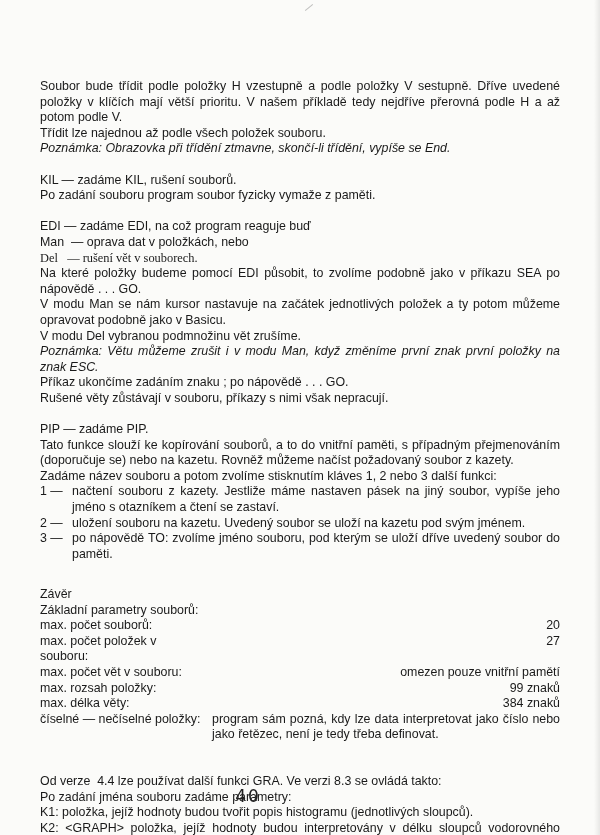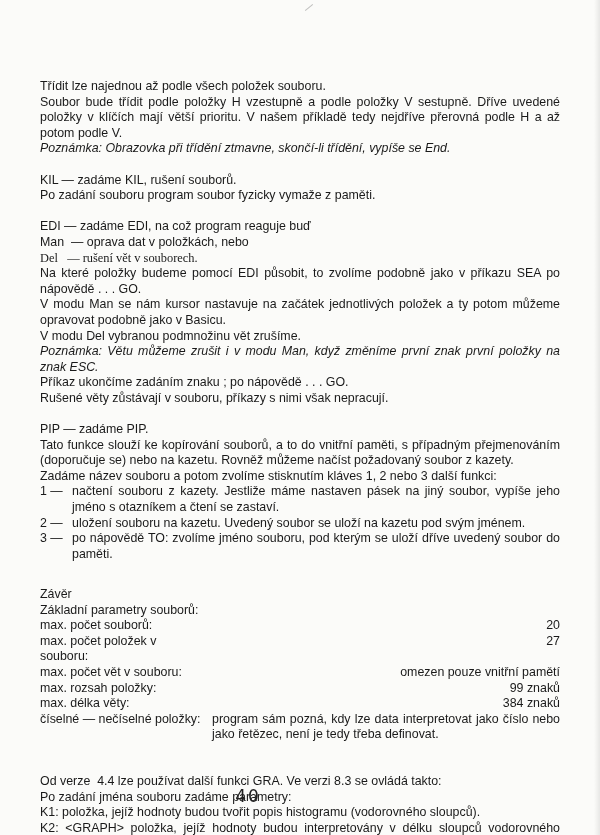--- a/index.html
+++ b/index.html
@@ -73,22 +73,22 @@
   </style>
 </head>
 <body>
 
 <div class="scan-mark"></div>
 <div class="edge-shadow"></div>
 
 <div class="page">
 
   <section>
+    <p class="para justify">Soubor bude třídit podle položky H vzestupně a podle položky V sestupně. Dříve uvedené položky v klíčích mají větší prioritu. V našem příkladě tedy nejdříve přerovná podle H a až potom podle V.</p>
     <p class="para">Třídit lze najednou až podle všech položek souboru.</p>
-    <p class="para justify">Soubor bude třídit podle položky H vzestupně a podle položky V sestupně. Dříve uvedené položky v klíčích mají větší prioritu. V našem příkladě tedy nejdříve přerovná podle H a až potom podle V.</p>
     <p class="para italic">Poznámka: Obrazovka při třídění ztmavne, skončí-li třídění, vypíše se End.</p>
   </section>
 
   <div class="gap"></div>
 
   <section>
     <p class="para"><span class="b">KIL</span><span> — zadáme KIL, rušení souborů.</span></p>
     <p class="para">Po zadání souboru program soubor fyzicky vymaže z paměti.</p>
   </section>
 
@@ -156,19 +156,19 @@
       <span class="param-val justify">program sám pozná, kdy lze data interpretovat jako číslo nebo jako řetězec, není je tedy třeba definovat.</span>
     </div>
   </section>
 
   <div class="gap"></div>
   <div class="gap"></div>
 
   <section>
     <p class="para" style="white-space: pre-wrap;">Od verze  4.4 lze používat další funkci GRA. Ve verzi 8.3 se ovládá takto:</p>
     <p class="para">Po zadání jména souboru zadáme parametry:</p>
-    <p class="para">K1: položka, jejíž hodnoty budou tvořit popis histogramu (vodorovného sloupců).</p>
+    <p class="para">K1: položka, jejíž hodnoty budou tvořit popis histogramu (jednotlivých sloupců).</p>
     <p class="para justify">K2: &lt;GRAPH&gt; položka, jejíž hodnoty budou interpretovány v délku sloupců vodorovného histogramu.</p>
 
   </section>
 </div>
 
 <div class="page-number">40</div>
 
 </body></html>

